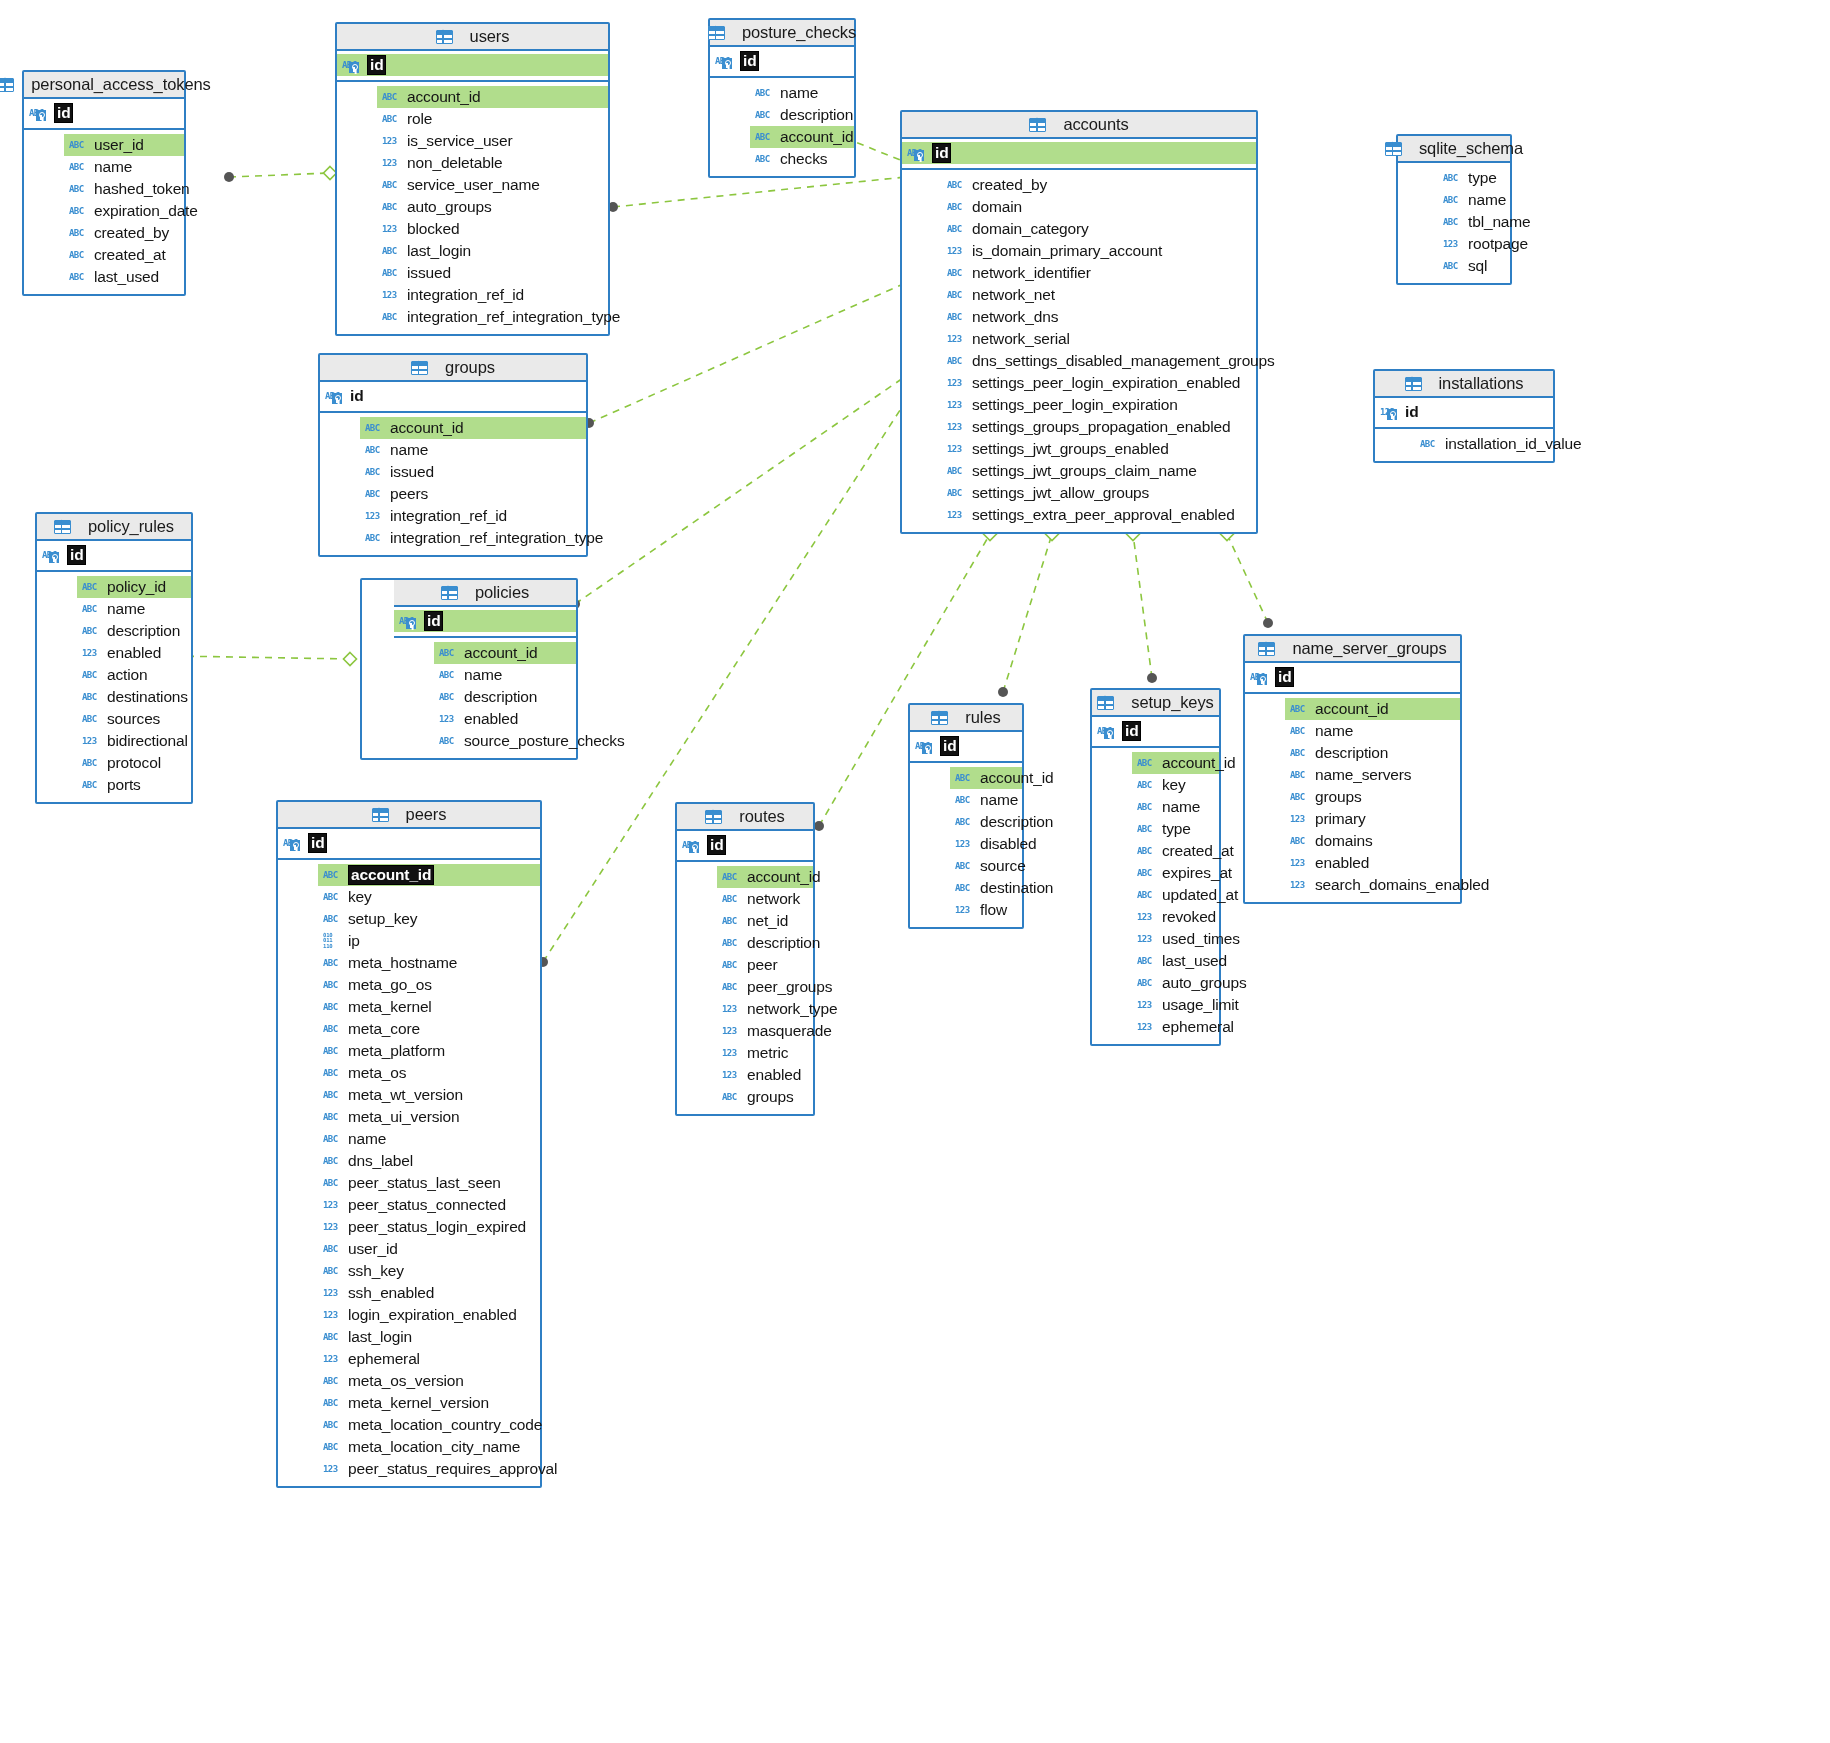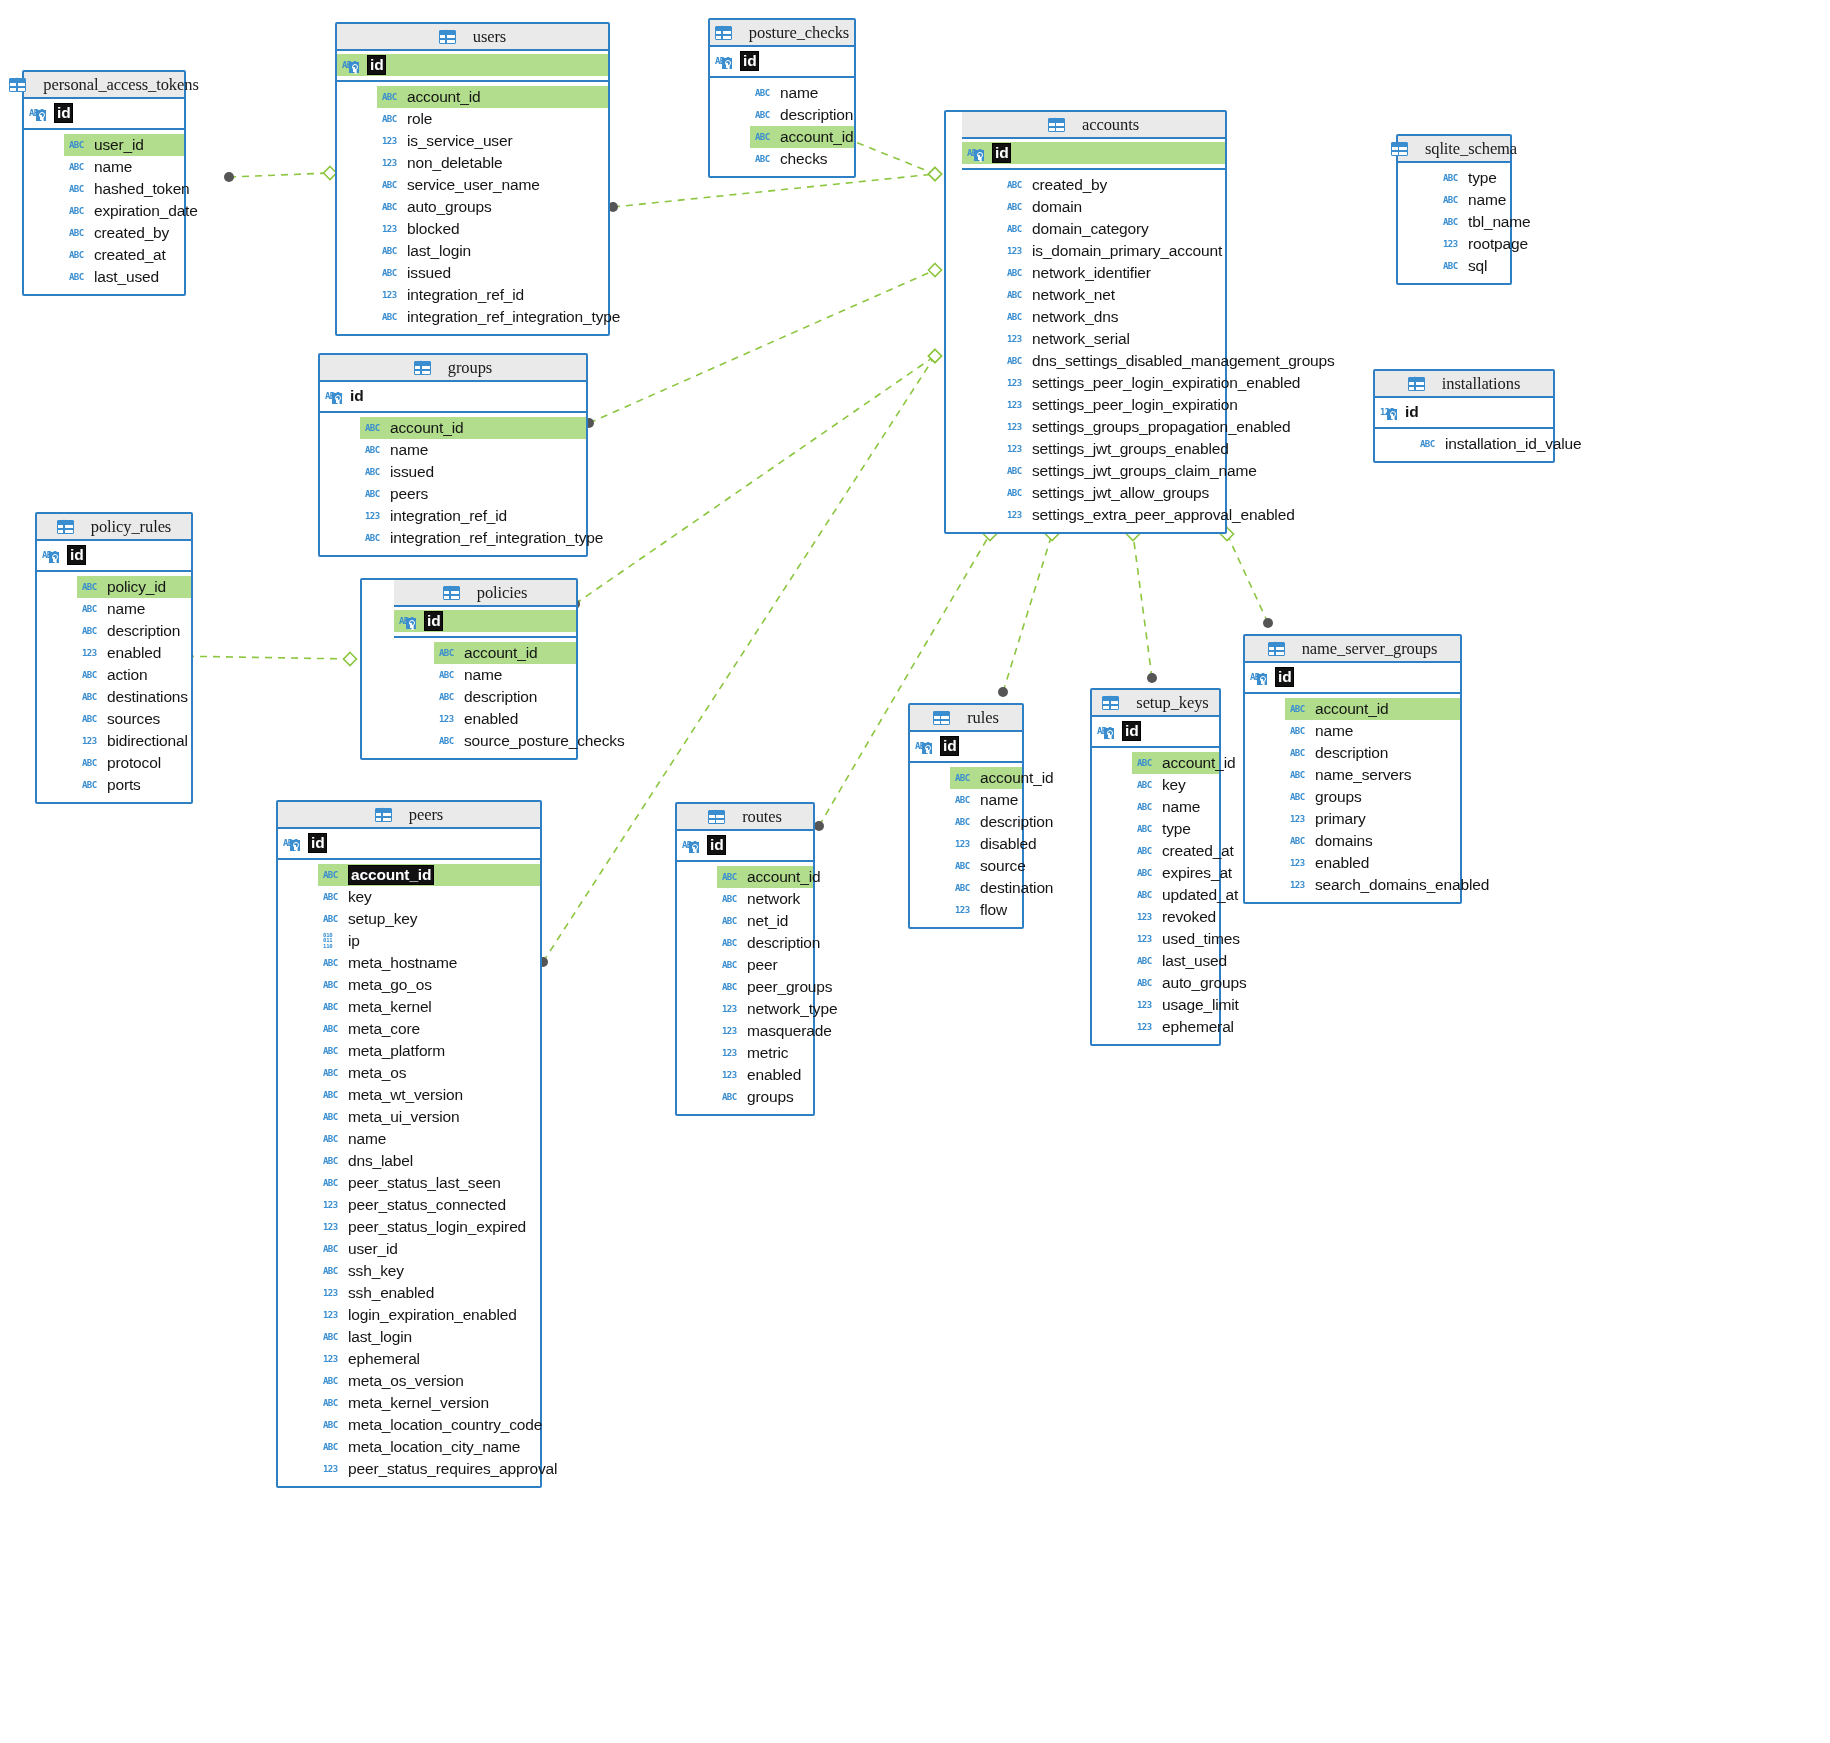--- a/index.html
+++ b/index.html
@@ -32,21 +32,20 @@
   }
   .tbl-header {
     background: #eaeaea;
     border-bottom: 2px solid #2f7fc4;
     height: 27px;
     display: flex;
     align-items: center;
     justify-content: center;
     gap: 17px;
     padding: 0 8px;
-    font-family: Liberation Serif, serif;
   }
   .tbl-title {
     font-size: 16.5px;
     color: #1a1a1a;
     white-space: nowrap;
     letter-spacing: -0.1px;
   }
   .pk-section {
     border-bottom: 2px solid #2f7fc4;
     padding: 3px 0 4px 0;
@@ -330,21 +329,21 @@
         <div class="col-row row-hl">
           <span class="ticon abc"></span>
           <span class="col-name">account_id</span>
         </div>
         <div class="col-row">
           <span class="ticon abc"></span>
           <span class="col-name">checks</span>
         </div>
       </div>
     </div>
-    <div class="table-box" style="left: 944px; top: 110px; width: 283px; padding-left: 16px;">
+    <div class="table-box" style="left: 900px; top: 110px; width: 358px;">
       <div class="tbl-header">
         <span class="tbl-glyph">
           <i></i>
         </span>
         <span class="tbl-title">accounts</span>
       </div>
       <div class="pk-section">
         <div class="col-row row-hl">
           <span class="ticon abc">
             <span class="keybadge"></span>

